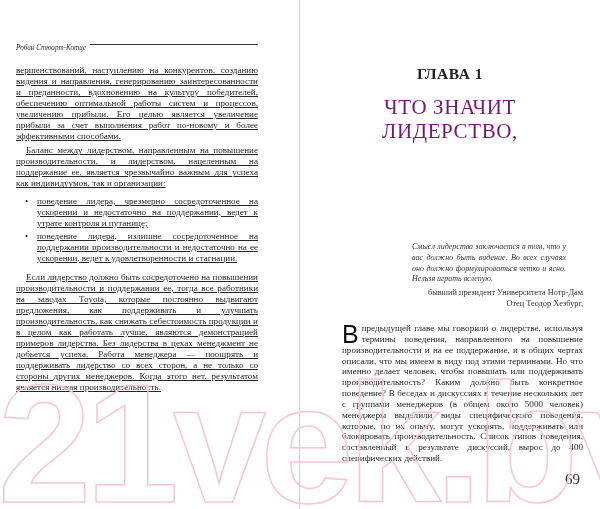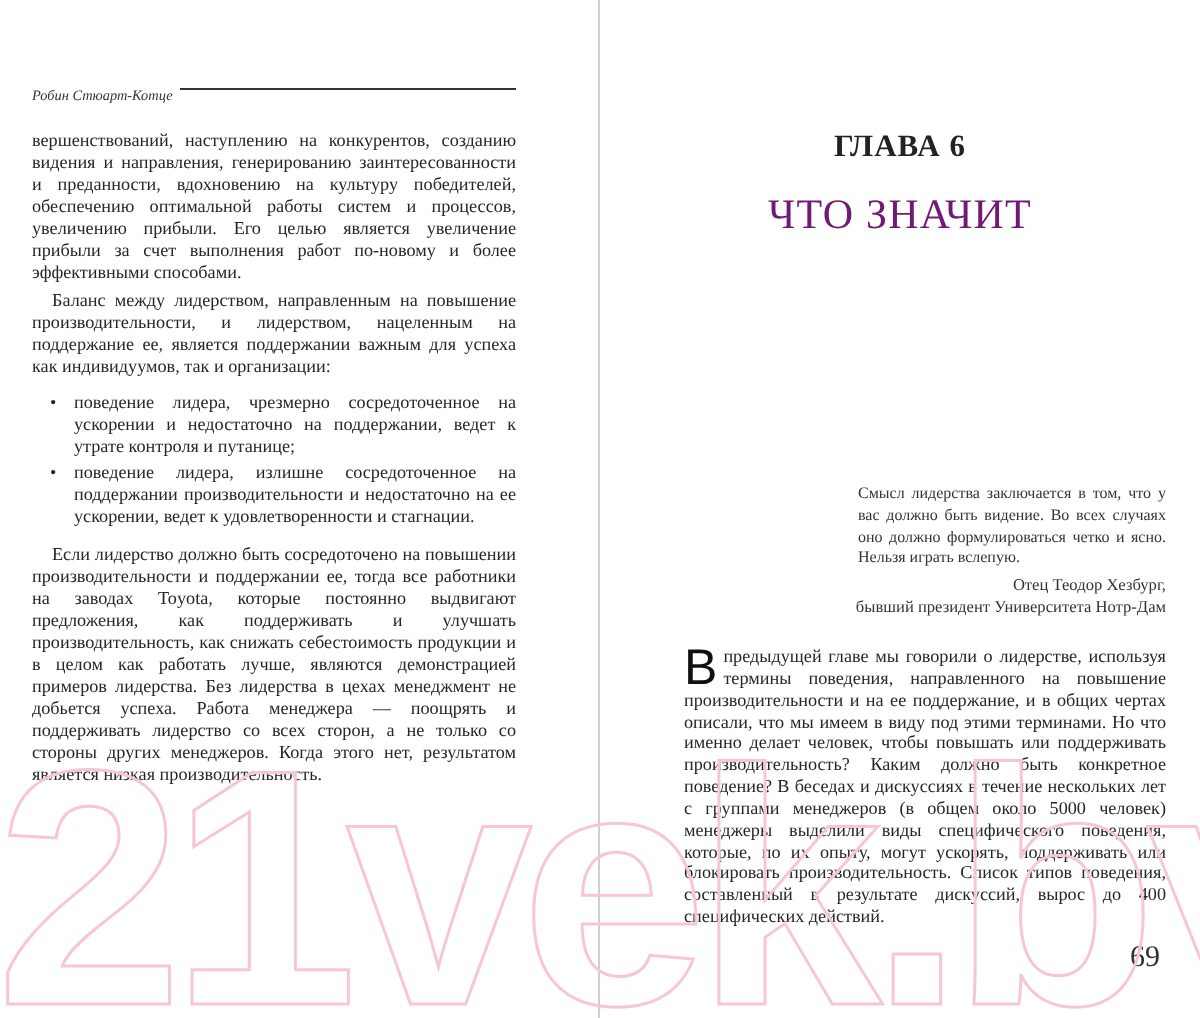--- a/index.html
+++ b/index.html
@@ -7,32 +7,32 @@
   .spread { position:absolute; left:0; top:0; width:600px; height:509px; }
   .page { position:absolute; top:0; height:509px; background:#fff; }
   .page-left { left:0; width:299px; }
   .page-right { left:300px; width:300px; }
   .gutter { position:absolute; left:299px; top:0; width:1px; height:509px; background:#cfcfcf; }
 
   .running-head { position:absolute; left:16px; top:44px; width:242px; height:12px; display:flex; align-items:flex-start; }
   .running-head .author { font-style:italic; font-size:7.2px; color:#333; white-space:nowrap; }
   .running-head .rule { flex:1; height:0; border-top:1px solid #333; margin-left:4px; margin-bottom:3px; }
 
-  .text-left { position:absolute; left:16px; top:65px; width:242px; font-size:9.1px; line-height:11.05px; text-align:justify; color:#262626; }
+  .text-left { position:absolute; left:16px; top:65px; width:242px; font-size:9.1px; line-height:11.05px; text-align:justify; color:#262626;text-decoration:underline; }
   .text-left p { margin:0; text-indent:0; }
   .text-left p.indent { text-indent:10px; margin-top:3px; }
   .text-left p.gap { margin-top:8px; }
   .bullets { list-style:none; margin:6px 0 0 0; padding:0 0 0 21px; }
   .bullets li { position:relative; margin:0 0 2px 0; }
   .bullets li .bullet { position:absolute; left:-12px; top:0; font-size:9px; }
 
   .chapter-label { position:absolute; left:300px; width:300px; top:65px; text-align:center; font-size:15.5px; font-weight:bold; letter-spacing:0.5px; color:#222; }
   .chapter-title { position:absolute; left:300px; width:300px; top:95px; text-align:center; font-size:21px; line-height:24px; letter-spacing:0.6px; color:#701a75; }
 
-  .epigraph { position:absolute; left:429px; top:242px; width:154px; font-size:8px; line-height:10.8px; text-align:justify; color:#333; }
+  .epigraph { position:absolute; left:412px; top:242px; width:154px; font-size:8px; line-height:10.8px; font-style:italic; text-align:justify; color:#333; }
   .attribution { position:absolute; left:400px; top:287px; width:183px; text-align:right; font-size:8.3px; line-height:11px; color:#333; }
 
   .text-right { position:absolute; left:342px; top:323px; width:241px; font-size:9.1px; line-height:10.85px; text-align:justify; color:#262626; }
   .text-right p { margin:0; }
   .dropcap { float:left; font-family:"Liberation Sans", "DejaVu Sans", sans-serif; font-size:25px; line-height:20px; margin:1px 3px 0 0; color:#111; }
 
   .folio { position:absolute; left:565px; top:471px; font-size:15px; color:#333; }
 
   .watermark { position:absolute; left:0; top:360px; width:600px; height:149px; pointer-events:none; }
 </style>
@@ -42,42 +42,43 @@
 <div class="spread">
 
   <div class="page page-left">
     <div class="running-head">
       <span class="author">Робин Стюарт-Котце</span>
       <span class="rule"></span>
     </div>
 
     <div class="text-left">
       <p>вершенствований, наступлению на конкурентов, созданию видения и направления, генерированию заинтересованности и преданности, вдохновению на культуру победителей, обеспечению оптимальной работы систем и процессов, увеличению прибыли. Его целью является увеличение прибыли за счет выполнения работ по-новому и более эффективными способами.</p>
-      <p class="indent">Баланс между лидерством, направленным на повышение производительности, и лидерством, нацеленным на поддержание ее, является поддержании важным для успеха как индивидуумов, так и организации:</p>
+      <p class="indent">Баланс между лидерством, направленным на повышение производительности, и лидерством, нацеленным на поддержание ее, является чрезвычайно важным для успеха как индивидуумов, так и организации:</p>
       <ul class="bullets">
         <li><span class="bullet">•</span><span>поведение лидера, чрезмерно сосредоточенное на ускорении и недостаточно на поддержании, ведет к утрате контроля и путанице;</span></li>
         <li><span class="bullet">•</span><span>поведение лидера, излишне сосредоточенное на поддержании производительности и недостаточно на ее ускорении, ведет к удовлетворенности и стагнации.</span></li>
       </ul>
       <p class="indent gap">Если лидерство должно быть сосредоточено на повышении производительности и поддержании ее, тогда все работники на заводах Toyota, которые постоянно выдвигают предложения, как поддерживать и улучшать производительность, как снижать себестоимость продукции и в целом как работать лучше, являются демонстрацией примеров лидерства. Без лидерства в цехах менеджмент не добьется успеха. Работа менеджера — поощрять и поддерживать лидерство со всех сторон, а не только со стороны других менеджеров. Когда этого нет, результатом является низкая производительность.</p>
     </div>
   </div>
 
   <div class="gutter"></div>
 
   <div class="page page-right"></div>
 
-  <div class="chapter-label">ГЛАВА 6</div>
+  <div class="chapter-label">ГЛАВА 1</div>
   <div class="chapter-title">
     <div>ЧТО ЗНАЧИТ</div>
+    <div>ЛИДЕРСТВО,</div>
   </div>
 
   <div class="epigraph">Смысл лидерства заключается в том, что у вас должно быть видение. Во всех случаях оно должно формулироваться четко и ясно. Нельзя играть вслепую.</div>
   <div class="attribution">
+    <div>бывший президент Университета Нотр-Дам</div>
     <div>Отец Теодор Хезбург,</div>
-    <div>бывший президент Университета Нотр-Дам</div>
   </div>
 
   <div class="text-right">
     <p><span class="dropcap">В</span><span> предыдущей главе мы говорили о лидерстве, используя термины поведения, направленного на повышение производительности и на ее поддержание, и в общих чертах описали, что мы имеем в виду под этими терминами. Но что именно делает человек, чтобы повышать или поддерживать производительность? Каким должно быть конкретное поведение? В беседах и дискуссиях в течение нескольких лет с группами менеджеров (в общем около 5000 человек) менеджеры выделили виды специфического поведения, которые, по их опыту, могут ускорять, поддерживать или блокировать производительность. Список типов поведения, составленный в результате дискуссий, вырос до 400 специфических действий.</span></p>
   </div>
 
   <div class="folio">69</div>
 
   <svg class="watermark" viewBox="0 0 600 149" xmlns="http://www.w3.org/2000/svg">
     <g fill="none" stroke="#f7c6d4" stroke-width="1.5" font-family="Liberation Sans, DejaVu Sans, sans-serif" font-weight="bold">

